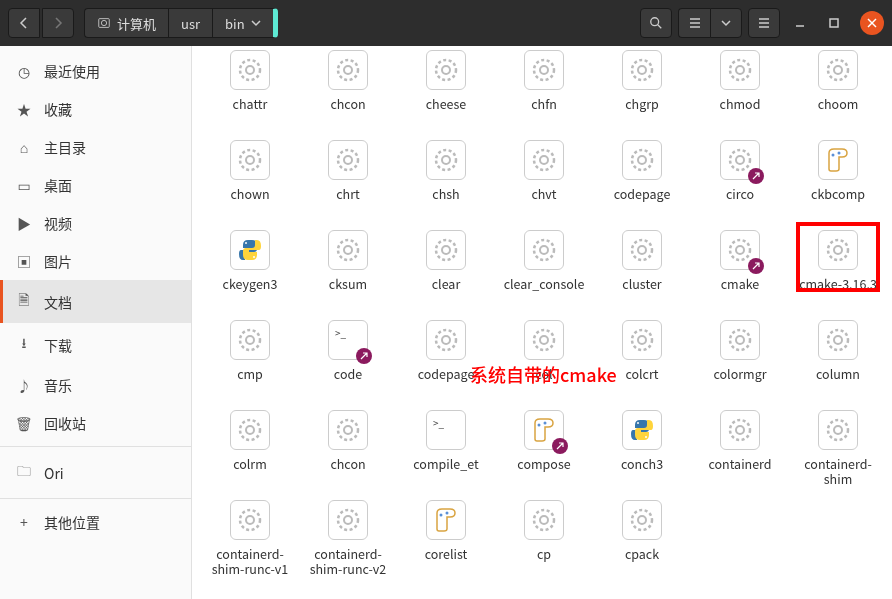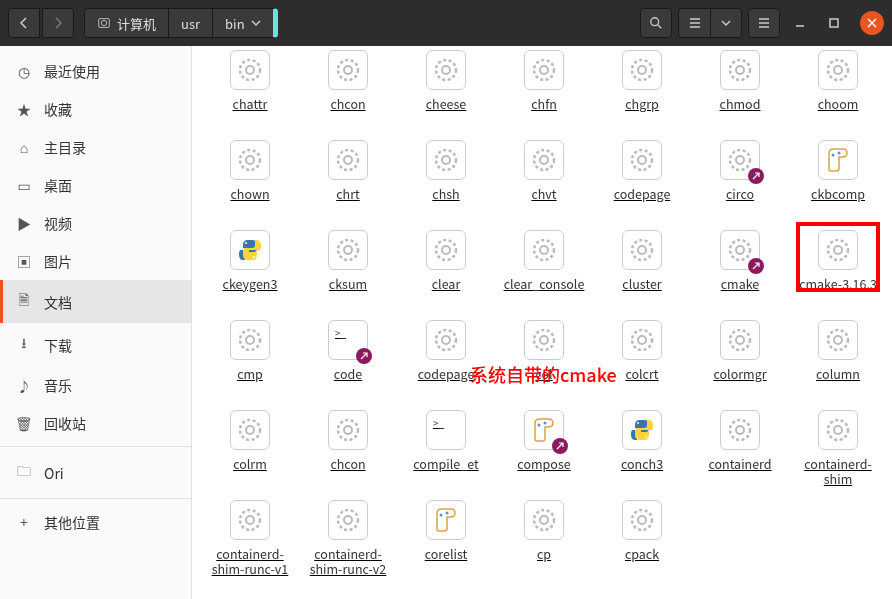--- a/index.html
+++ b/index.html
@@ -86,21 +86,20 @@
   padding-left: 13px;
 }
 .sidebar-divider { height: 1px; background: #e0e0e0; margin: 4px 0; }
 .sidebar .ic { width: 16px; display: inline-flex; justify-content: center; color: #555; }
 
 .grid-area {
   flex: 1;
   overflow: auto;
   padding: 0 10px 22px 10px;
   position: relative;
-  text-decoration: underline;
 }
 .file-grid {
   display: grid;
   grid-template-columns: repeat(7, 96px);
   gap: 4px 2px;
 }
 .file-item {
   display: flex;
   flex-direction: column;
   align-items: center;

